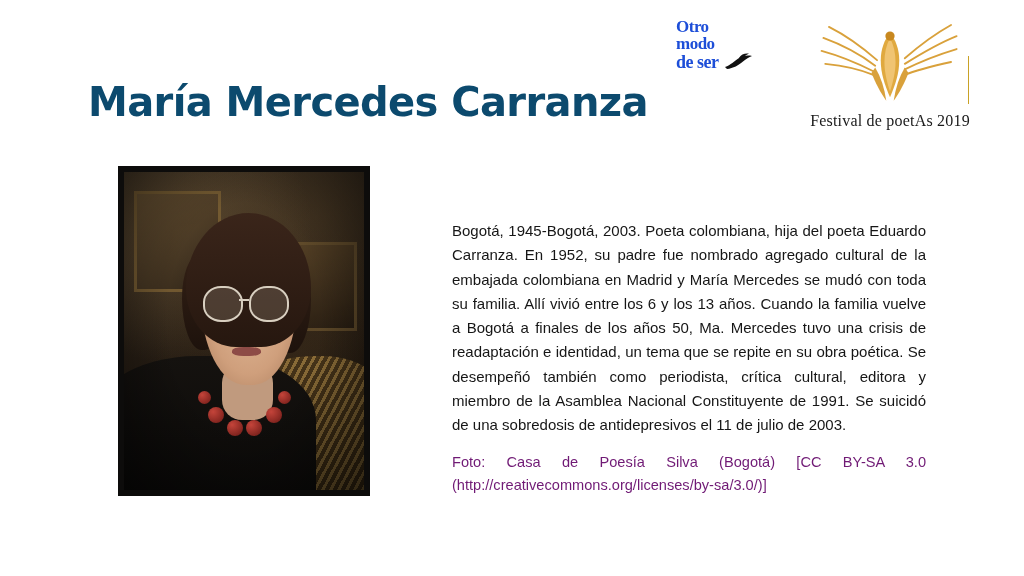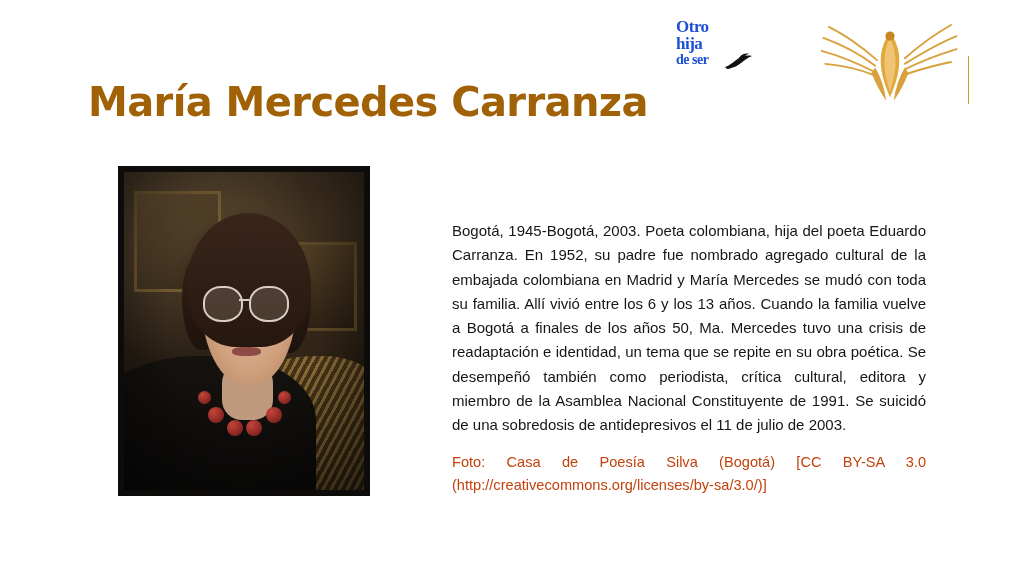--- a/index.html
+++ b/index.html
@@ -27,21 +27,21 @@
   .logo-otromodo .om-text {
     position: absolute;
     left: 4px;
     top: 2px;
     line-height: 1.02;
     font-family: "Liberation Serif", serif;
     color: #1d4ed8;
   }
   .om-l1 { font-size: 17px; font-weight: 700; letter-spacing: -0.5px; }
   .om-l2 { font-size: 17px; font-weight: 700; letter-spacing: -0.5px; }
-  .om-l3 { font-size: 14px; font-weight: 700; letter-spacing: -0.5px; }
+  .om-l3 { font-size: 18px; font-weight: 700; letter-spacing: -0.5px; }
   .om-bird {
     position: absolute;
     left: 52px;
     top: 36px;
     width: 30px;
     height: 20px;
   }
 
   .logo-festival {
     position: absolute;
@@ -79,21 +79,21 @@
 
   
   .page-title {
     position: absolute;
     left: 88px;
     top: 52px;
     font-family: "DejaVu Sans", sans-serif;
     font-weight: 700;
     font-size: 40px;
     letter-spacing: -0.6px;
-    color: #a16207;
+    color: #0c4a6e;
     white-space: nowrap;
   }
 
   
   .portrait-frame {
     position: absolute;
     left: 118px;
     top: 166px;
     width: 252px;
     height: 330px;
@@ -271,30 +271,30 @@
   }
   .credit {
     position: absolute;
     left: 452px;
     top: 436px;
     width: 474px;
     font-family: "Liberation Sans", sans-serif;
     font-size: 14.6px;
     line-height: 1.62;
     text-align: justify;
-    color: #c2410c;
+    color: #701a75;
   }
 </style>
 </head>
 <body>
 
 <div class="logo-otromodo">
   <div class="om-text">
     <div class="om-l1">Otro</div>
-    <div class="om-l2">hija</div>
+    <div class="om-l2">modo</div>
     <div class="om-l3">de ser</div>
   </div>
   <svg class="om-bird" viewBox="0 0 60 40">
     <path d="M2 30 C14 26 20 18 30 12 C38 7 48 6 56 8 C50 10 44 14 38 19 C30 26 18 33 6 34 Z" fill="#111111"></path>
     <path d="M30 12 C34 4 42 2 50 3 C44 6 38 10 34 15 Z" fill="#111111"></path>
   </svg>
 </div>
 
 <div class="logo-festival">
   <svg class="fest-bird" viewBox="0 0 160 100">
@@ -308,20 +308,21 @@
       <path d="M152 36 C132 42 112 50 96 58"></path>
       <path d="M146 50 C128 54 110 58 96 64"></path>
     </g>
     <path d="M80 18 C86 26 90 36 90 48 C90 62 86 74 80 88 C74 74 70 62 70 48 C70 36 74 26 80 18 Z" fill="#e0a93f"></path>
     <path d="M80 24 C84 32 86 40 86 50 C86 62 83 72 80 82 C77 72 74 62 74 50 C74 40 76 32 80 24 Z" fill="#f0c472"></path>
     <circle cx="80" cy="22" r="5" fill="#c8881f"></circle>
     <path d="M64 56 C70 66 74 78 76 92 C70 84 64 72 60 62 Z" fill="#d9a13b"></path>
     <path d="M96 56 C90 66 86 78 84 92 C90 84 96 72 100 62 Z" fill="#d9a13b"></path>
   </svg>
   <div class="fest-rule"></div>
+  <div class="fest-label">Festival de poetAs 2019</div>
 </div>
 
 <h1 class="page-title">María Mercedes Carranza</h1>
 
 <div class="portrait-frame">
   <div class="portrait">
     <div class="bg"></div>
     <div class="frame-art"></div>
     <div class="frame-art2"></div>
     <div class="jacket-fur"></div>

